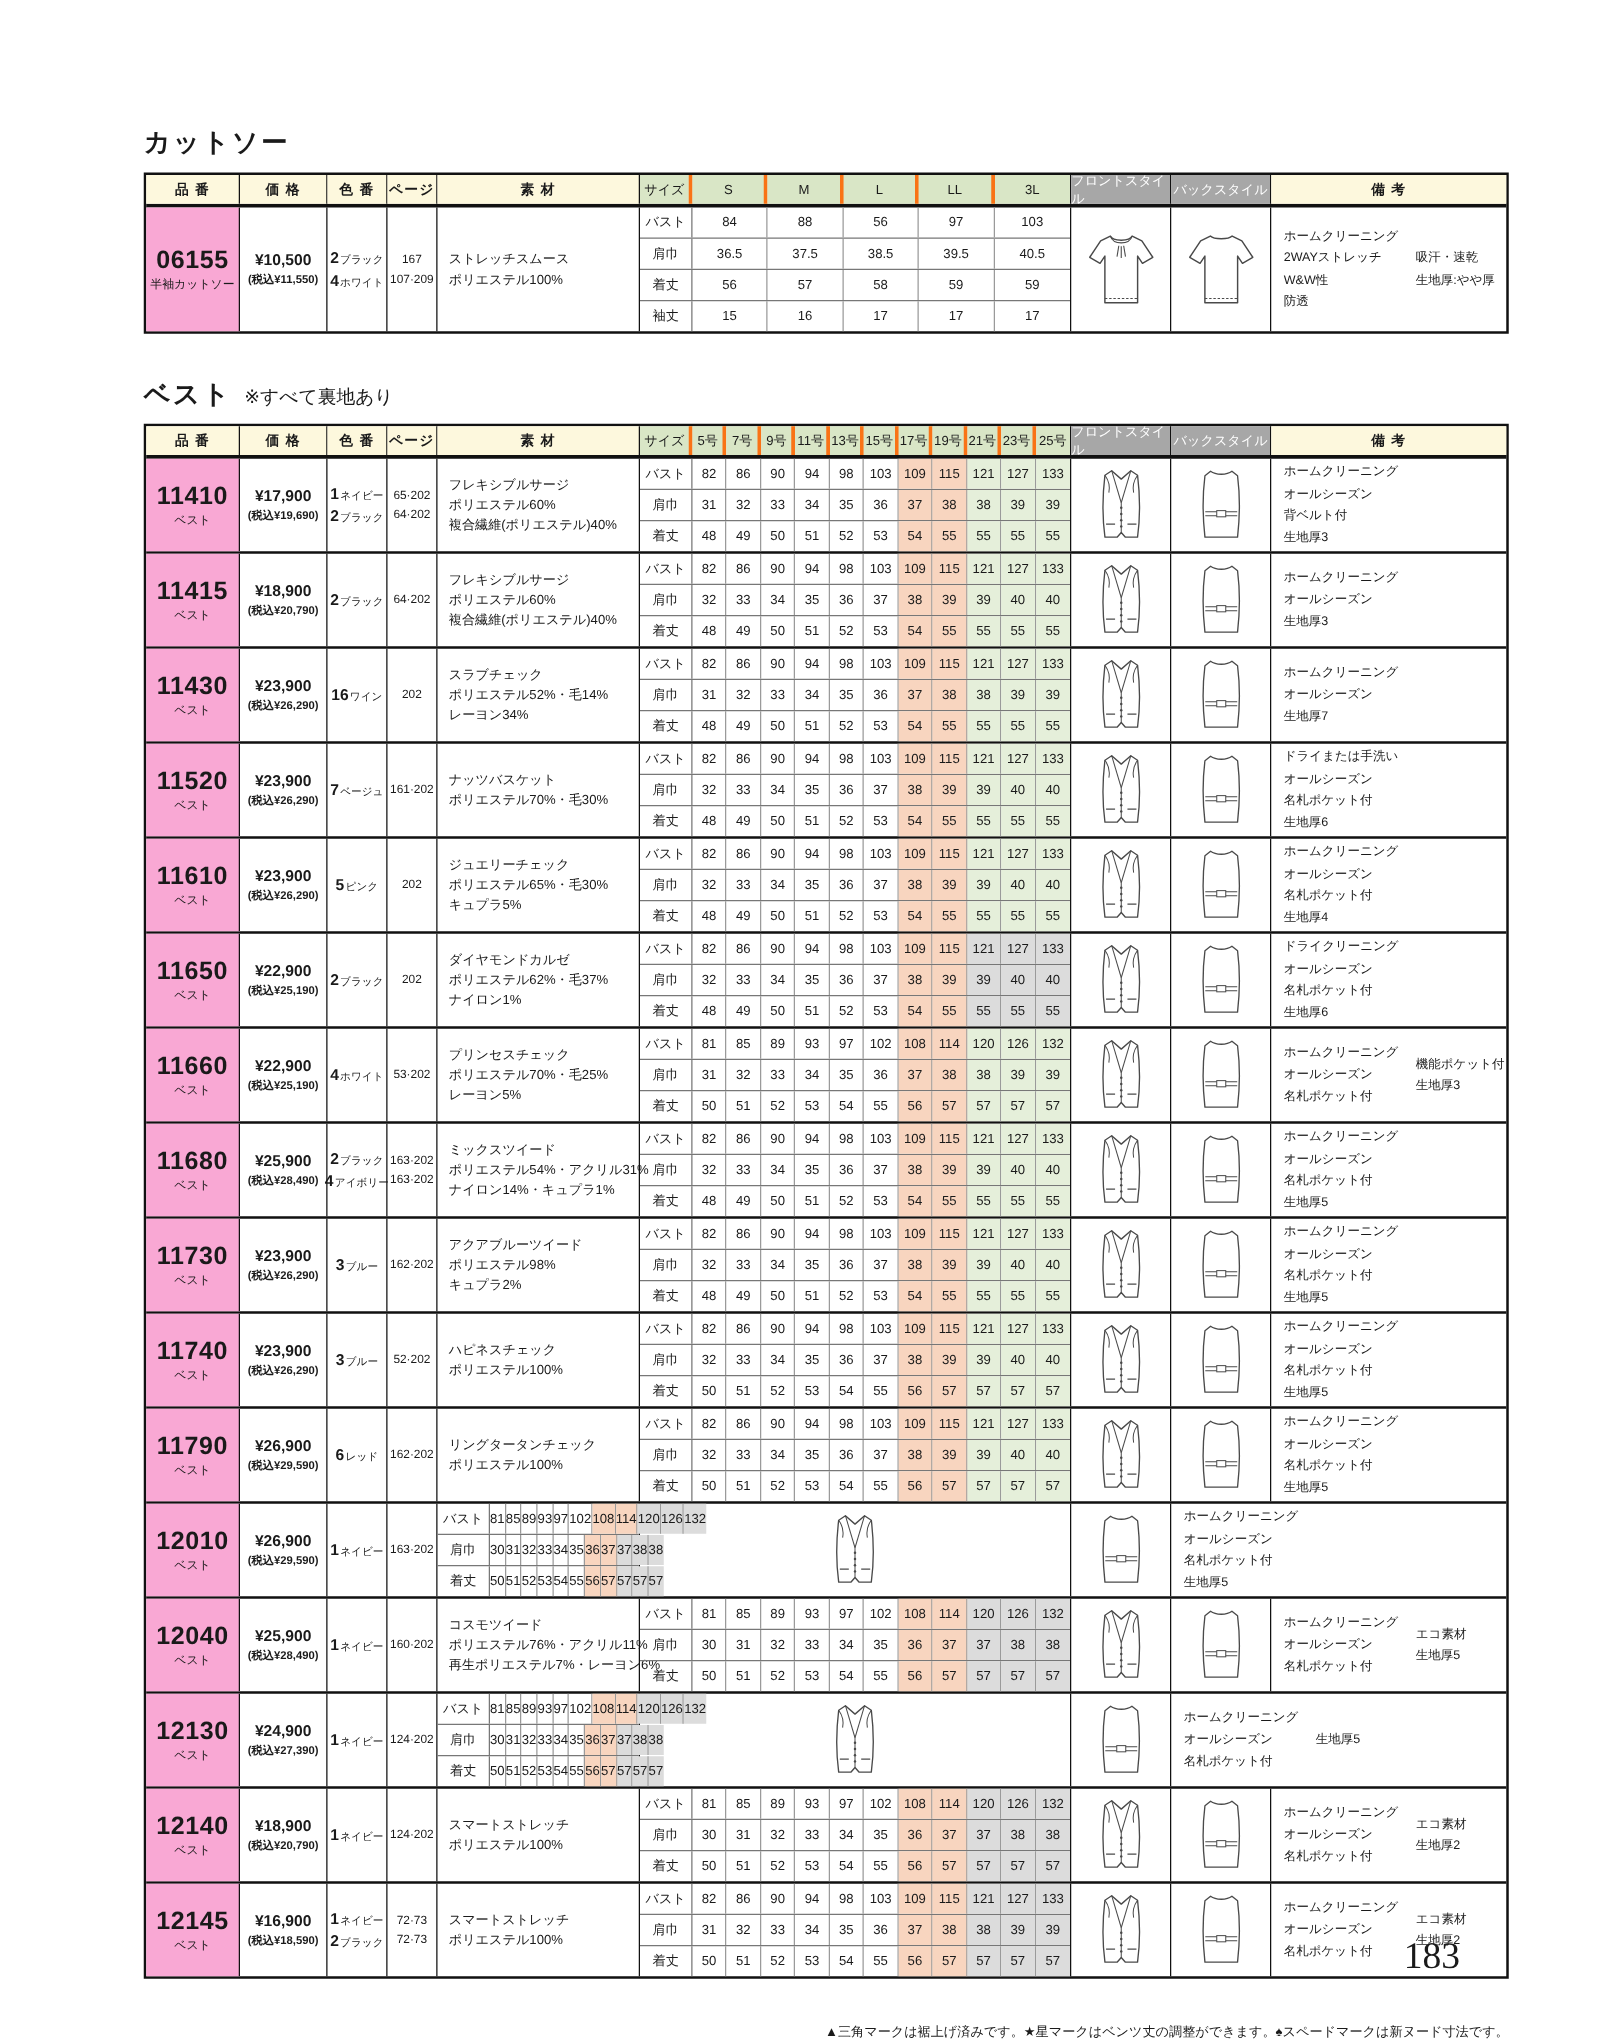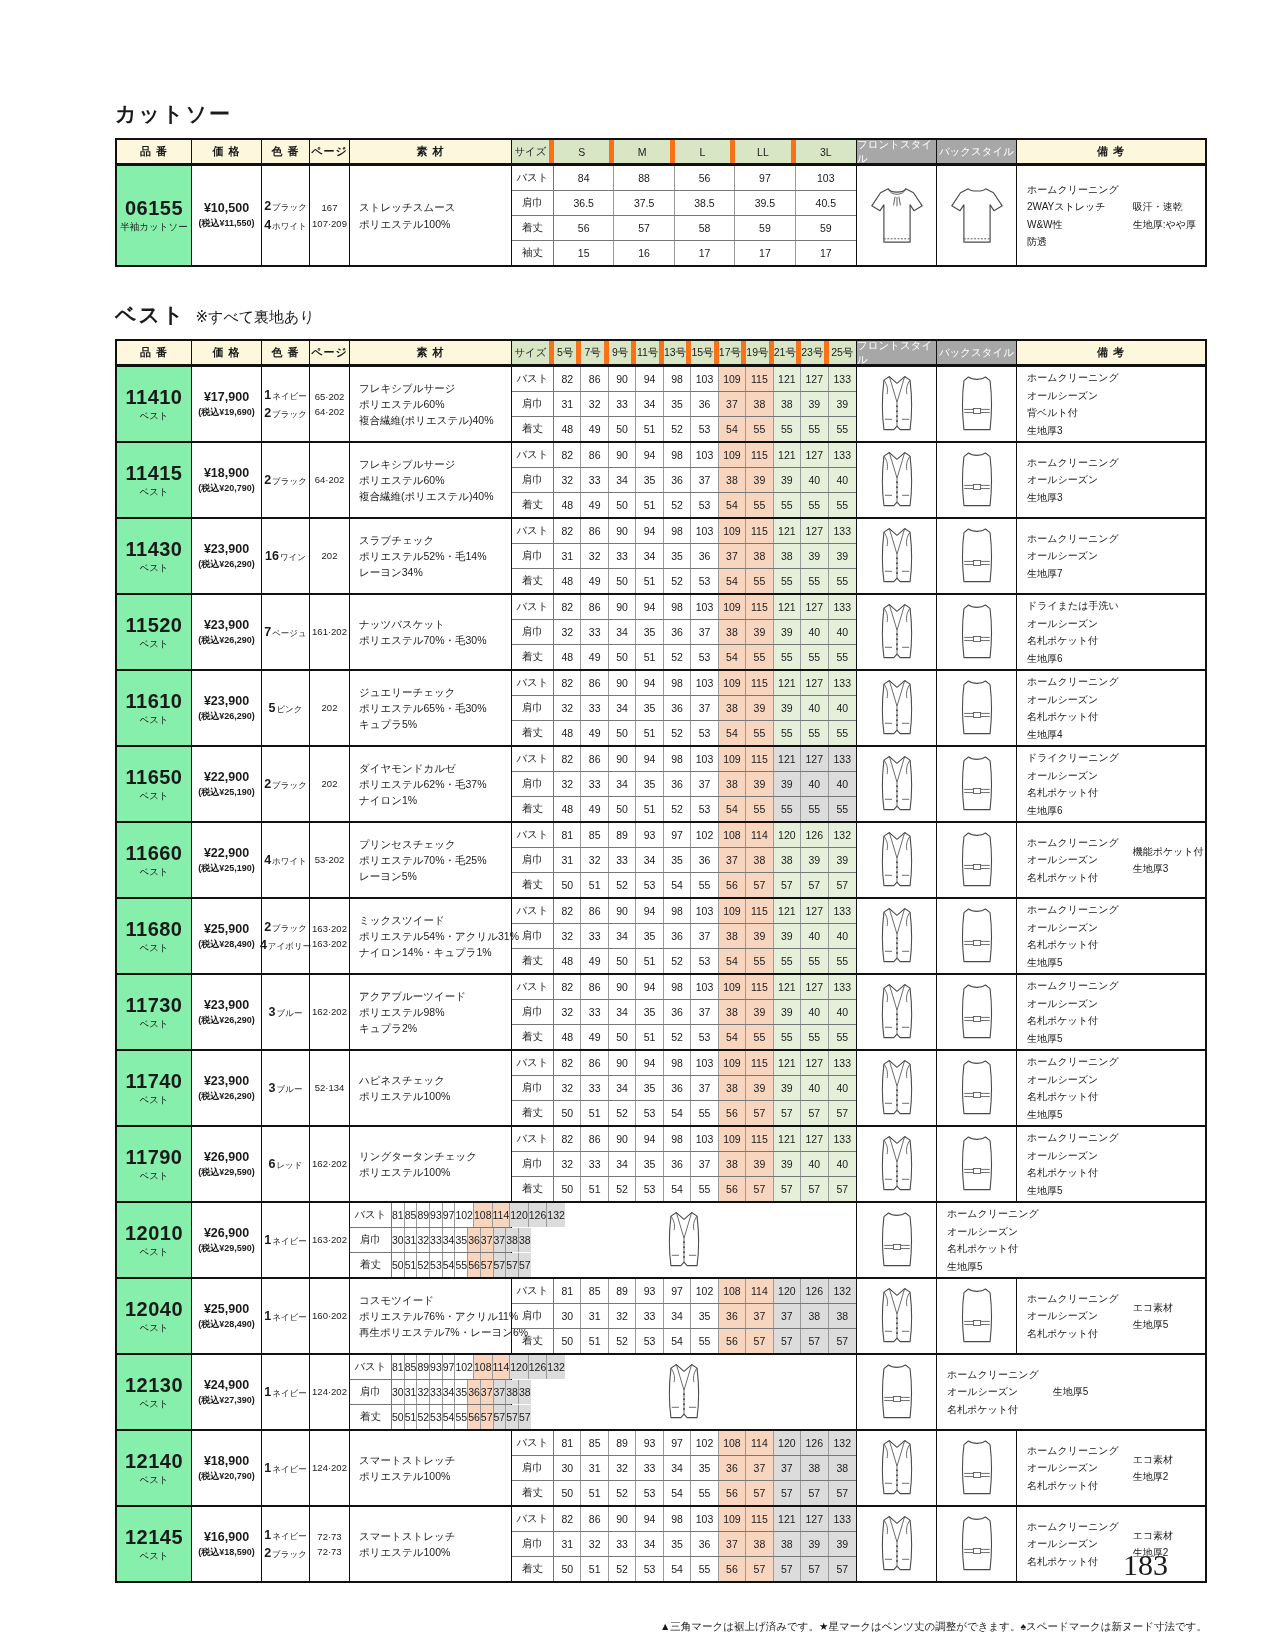--- a/index.html
+++ b/index.html
@@ -14,23 +14,23 @@
   .trow{display:grid;grid-template-columns:75px 70px 48px 40px 162px 345px 80px 80px 1fr;}
   .thead{border-bottom:3px solid #111;}
   .product + .product{border-top:2px solid #111;}
   .cell{border-right:1px solid #111;display:flex;flex-direction:column;justify-content:center;align-items:center;box-sizing:border-box;}
   .cell.last{border-right:none;}
   .hcell{height:23px;justify-content:center;font-size:11px;font-weight:600;letter-spacing:1px;}
   .cream{background:#fdf8dd;}
   .grayh{background:#a7a7a7;color:#fff;font-weight:400;font-size:10.5px;letter-spacing:0;}
   .sizearea{display:grid;padding:0;border-right:1px solid #111;box-sizing:border-box;}
   .shead{background:#d9e6c6;display:flex;align-items:center;justify-content:center;
-         font-size:10.5px;border-right:5px solid #f97316;box-sizing:border-box;height:23px;}
+         font-size:10.5px;border-right:3px solid #f97316;box-sizing:border-box;height:23px;}
   .shead:last-child{border-right:none;}
-  .codecell{background:#86efac;}
+  .codecell{background:#f9a8d4;}
   .code-num{font-size:20px;font-weight:700;letter-spacing:0.5px;line-height:1.1;}
   .code-sub{font-size:9.5px;margin-top:2px;}
   .price-main{font-size:12.5px;font-weight:700;}
   .price-tax{font-size:9px;font-weight:700;margin-top:2px;white-space:nowrap;}
   .color-line{display:flex;align-items:baseline;line-height:1.45;white-space:nowrap;}
   .color-num{font-size:12.5px;font-weight:700;margin-right:1px;}
   .color-name{font-size:8.5px;}
   .page-line{font-size:9.5px;line-height:1.6;white-space:nowrap;}
   .material{align-items:flex-start;padding-left:9px;}
   .mat-line{font-size:10.5px;line-height:1.55;white-space:nowrap;}
@@ -1179,21 +1179,21 @@
             <div class="price-main">¥23,900</div>
             <div class="price-tax">(税込¥26,290)</div>
           </div>
           <div class="cell">
             <div class="color-line">
               <span class="color-num">3</span>
               <span class="color-name">ブルー</span>
             </div>
           </div>
           <div class="cell">
-            <div class="page-line">52·134</div>
+            <div class="page-line">52·202</div>
           </div>
           <div class="cell material">
             <div class="mat-line">ハピネスチェック</div>
             <div class="mat-line">ポリエステル100%</div>
           </div>
           <div class="cell sizecell">
             <div class="srow" style="grid-template-columns: 42px repeat(11, 1fr);">
               <div class="slabel">バスト</div>
               <div class="sval">82</div>
               <div class="sval">86</div>

